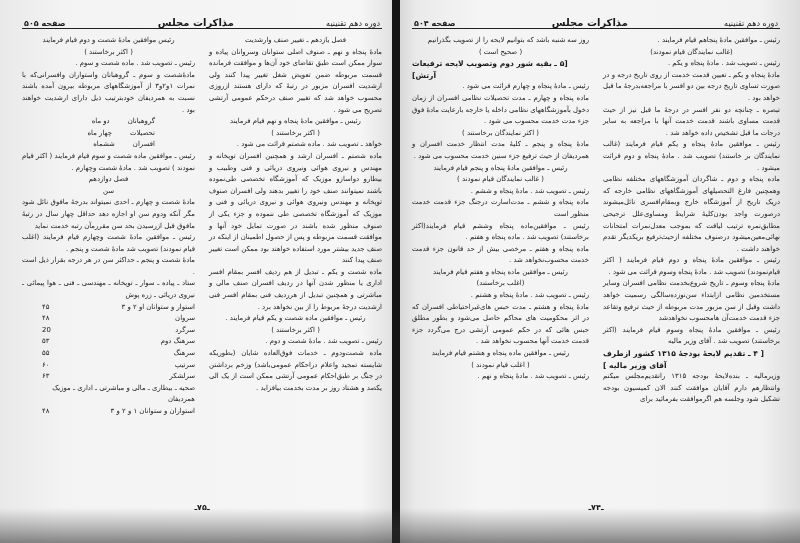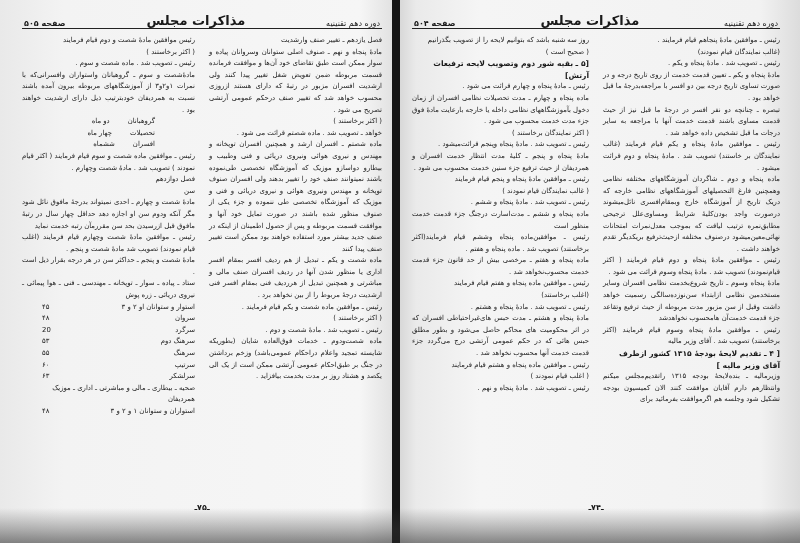--- a/index.html
+++ b/index.html
@@ -25,29 +25,29 @@
     position:absolute; top:12px; height:496px;
     direction:rtl; color:#1a1a1a;
   }
   .page.left { left:22px; width:360px; }
   .page.right { left:412px; width:368px; }
   .header {
     display:flex; justify-content:space-between; align-items:flex-end;
     font-size:8px; height:16px; padding:0 2px;
     border-bottom:1.2px solid #222;
   }
-  .header .title { font-weight:bold; font-size:13px; }
+  .header .title { font-weight:bold; font-size:10px; }
   .header .pg { font-weight:bold; }
   .cols {
     display:flex; flex-direction:row; gap:14px; margin-top:6px;
   }
   .col { flex:1; font-size:6.9px; line-height:11.6px; text-align:justify; }
   .col p { margin:0; }
-  .col .c { }
-  .col .h { font-weight:bold; font-size:7.6px; text-align:right; }
+  .col .c { text-align:center; }
+  .col .h { font-weight:bold; font-size:7.6px; text-align:left; }
   .rank { display:flex; justify-content:space-between; padding-left:20px; }
   .rank2 { display:flex; justify-content:flex-start; gap:18px; padding-right:40px; }
   .folio {
     position:absolute; bottom:-4px; width:100%; text-align:center;
     font-size:8px; font-weight:bold;
   }
 </style>
 </head>
 <body>
 
@@ -56,20 +56,21 @@
   <div class="page left">
     <div class="header">
       <span>دوره دهم تقنینیه</span>
       <span class="title">مذاکرات مجلس</span>
       <span class="pg">صفحه ۵۰۵</span>
     </div>
     <div class="cols">
       <div class="col" id="lp-rc">
           <p class="c">فصل یازدهم ـ تغییر صنف وارشدیت</p>
           <p class="">مادهٔ پنجاه و نهم ـ صنوف اصلی ستوانان وسروانان پیاده و سوار ممکن است طبق تقاضای خود آن‌ها و موافقت فرمانده قسمت مربوطه ضمن تعویض شغل تغییر پیدا کنند ولی ارشدیت افسران مزبور در رتبهٔ که دارای هستند ازروزی محسوب خواهد شد که تغییر صنف درحکم عمومی آرتشی تصریح می شود .</p>
+          <p class="c">رئیس ـ موافقین مادهٔ پنجاه و نهم قیام فرمایند</p>
           <p class="c">( اکثر برخاستند )</p>
           <p class="">خواهد ـ تصویب شد . ماده شصتم قرائت می شود .</p>
           <p class="">ماده شصتم ـ افسران ارشد و همچنین افسران توپخانه و مهندس و نیروی هوائی ونیروی دریائی و فنی وطبیب و بیطارو دواسازو موزیک که آموزشگاه تخصصی طی‌نموده باشند نمیتوانند صنف خود را تغییر بدهند ولی افسران صنوف توپخانه و مهندس ونیروی هوائی و نیروی دریائی و فنی و موزیک که آموزشگاه تخصصی طی ننموده و جزء یکی از صنوف منظور شده باشند در صورت تمایل خود آنها و موافقت قسمت مربوطه و پس از حصول اطمینان از اینکه در صنف جدید بیشتر مورد استفاده خواهند بود ممکن است تغییر صنف پیدا کنند</p>
           <p class="">ماده شصت و یکم ـ تبدیل از هم ردیف افسر بمقام افسر اداری یا منظور شدن آنها در ردیف افسران صنف مالی و مباشرتی و همچنین تبدیل از هرردیف فنی بمقام افسر فنی ارشدیت درجهٔ مربوط را از بین نخواهد برد .</p>
           <p class="c">رئیس ـ موافقین ماده شصت و یکم قیام فرمایند .</p>
           <p class="c">( اکثر برخاستند )</p>
           <p class="">رئیس ـ تصویب شد . مادهٔ شصت و دوم .</p>
           <p class="">ماده شصت‌ودوم ـ خدمات فوق‌العاده شایان (بطوریکه شایسته تمجید واعلام دراحکام عمومی‌باشد) وزخم برداشتن در جنگ بر طبق‌احکام عمومی آرتشی ممکن است از یک الی یکصد و هشتاد روز بر مدت بخدمت بیافزاید .</p>
         </div>
       <div class="col" id="lp-lc">
@@ -158,21 +159,20 @@
           <p class="h">[ ۴ ـ تقدیم لایحهٔ بودجهٔ ۱۳۱۵ کشور ازطرف آقای وزیر مالیه ]</p>
           <p class="">وزیرمالیه ـ بنده‌لایحهٔ بودجه ۱۳۱۵ راتقدیم‌مجلس میکنم وانتظارهم دارم آقایان موافقت کنند الان کمیسیون بودجه تشکیل شود وجلسه هم اگرموافقت بفرمائید برای</p>
         </div>
       <div class="col" id="rp-lc">
           <p class="">روز سه شنبه باشد که بتوانیم لایحه را از تصویب بگذرانیم</p>
           <p class="c">( صحیح است )</p>
           <p class="h">[۵ ـ بقیه شور دوم وتصویب لایحه ترفیعات آرتش]</p>
           <p class="">رئیس ـ مادهٔ پنجاه و چهارم قرائت می شود .</p>
           <p class="">ماده پنجاه و چهارم ـ مدت تحصیلات نظامی افسران از زمان دخول بآموزشگاههای نظامی داخله یا خارجه بارعایت مادهٔ فوق جزء مدت خدمت محسوب می شود .</p>
           <p class="c">( اکثر نمایندگان برخاستند )</p>
-          <p class="">رئیس ـ تصویب شد . مادهٔ پنجاه وپنجم قرائت‌میشود .</p>
           <p class="">مادهٔ پنجاه و پنجم ـ کلیهٔ مدت انتظار خدمت افسران و همردیفان از حیث ترفیع جزء سنین خدمت محسوب می شود .</p>
           <p class="c">رئیس ـ موافقین مادهٔ پنجاه و پنجم قیام فرمایند</p>
           <p class="c">( غالب نمایندگان قیام نمودند )</p>
           <p class="">رئیس ـ تصویب شد . مادهٔ پنجاه و ششم .</p>
           <p class="">ماده پنجاه و ششم ـ مدت‌اسارت درجنگ جزء قدمت خدمت منظور است</p>
           <p class="">رئیس ـ موافقین‌ماده پنجاه وششم قیام فرمایند(اکثر برخاستند) تصویب شد . ماده پنجاه و هفتم .</p>
           <p class="">ماده پنجاه و هفتم ـ مرخصی بیش از حد قانون جزء قدمت خدمت محسوب‌نخواهد شد .</p>
           <p class="c">رئیس ـ موافقین ماده پنجاه و هفتم قیام فرمایند</p>
           <p class="c">(اغلب برخاستند)</p>
           <p class="">رئیس ـ تصویب شد . مادهٔ پنجاه و هشتم .</p>

